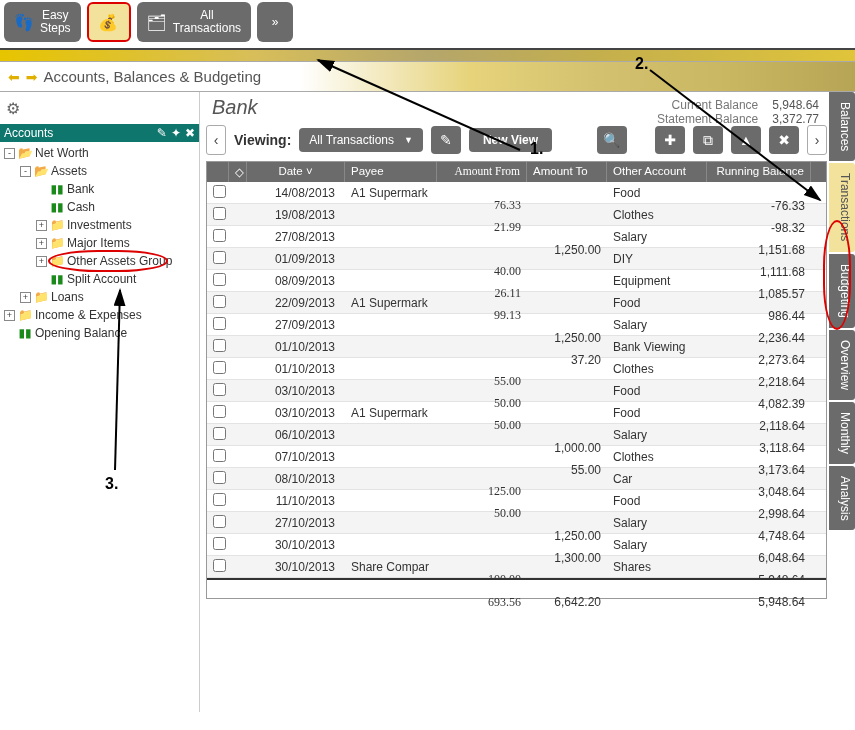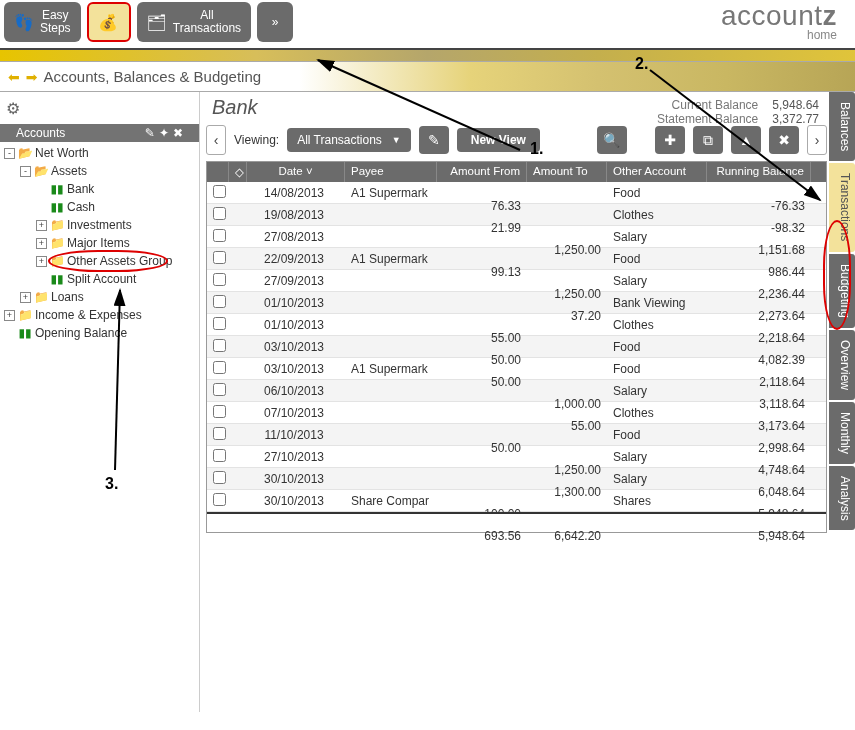--- a/index.html
+++ b/index.html
@@ -25,21 +25,21 @@
 .arrow-btn { color:#e0b000; font-size:14px; margin-right:6px; cursor:pointer; }
 .bread-title { font-size: 15px; color:#555; }
 
 .maingrid { display: grid; grid-template-columns: 200px 1fr 26px; height: 620px; }
 
 
 .leftcol { display:flex; flex-direction:column; border-right:1px solid #ccc; }
 .gear-row { height:32px; display:flex; align-items:center; padding:0 6px; }
 .gear-row .icon { font-size:16px; color:#666; }
 
-.accounts-hdr { display:flex; align-items:center; justify-content:space-between; background:#737373; color:#fff; padding:2px 16px; font-size:12px; }
+.accounts-hdr { display:flex; align-items:center; justify-content:space-between; background:#0f766e; color:#fff; padding:2px 4px; font-size:12px; }
 .accounts-hdr .tools { display:flex; gap:4px; }
 .accounts-hdr .tools span { cursor:pointer; }
 
 .tree { padding:2px 0; font-size:12px; overflow:auto; }
 .tree-row { display:flex; align-items:center; height:18px; padding-left:4px; cursor:pointer; white-space:nowrap; }
 .tree-row .expander { width:11px; height:11px; border:1px solid #888; display:inline-flex; align-items:center; justify-content:center; font-size:9px; line-height:1; margin-right:3px; color:#444; background:#fff; }
 .tree-row .expander.blank { border:none; }
 .tree-row .ficon { width:14px; text-align:center; margin-right:3px; }
 .folder { color:#1a8a1a; }
 .folder-closed { color:#1a8a1a; }
@@ -48,46 +48,46 @@
 
 
 .center { display:flex; flex-direction:column; padding-left:4px; position:relative; }
 .account-title { font-size:20px; font-style:italic; color:#555; padding:4px 0 2px 8px; }
 .balances { position:absolute; right:10px; top:6px; font-size:12px; color:#777; text-align:right; }
 .balances div { display:flex; gap:14px; justify-content:flex-end; }
 .balances .val { color:#555; }
 
 .toolbar { display:flex; align-items:center; gap:8px; padding:4px 2px; }
 .chev-btn { background:#fff; border:1px solid #aaa; width:20px; height:30px; display:flex; align-items:center; justify-content:center; font-size:14px; color:#444; cursor:pointer; border-radius:3px; }
-.viewing-lbl { font-weight:normal; font-size:12px; }
+.viewing-lbl { font-weight:bold; font-size:14px; }
 .dropdown { background:#6b6b6b; color:#fff; padding:5px 10px; border-radius:4px; display:flex; align-items:center; gap:10px; cursor:pointer; }
 .dropdown .tri { font-size:9px; }
 .tool-btn { background:#6b6b6b; color:#fff; width:30px; height:28px; border-radius:4px; display:flex; align-items:center; justify-content:center; cursor:pointer; font-size:14px; }
 .new-view-btn { background:#6b6b6b; color:#fff; padding:5px 14px; border-radius:4px; cursor:pointer; font-weight:bold; }
 .spacer { flex:1; }
 
 
 .table-wrap { border:1px solid #999; margin:2px 2px 0 2px; position:relative; }
 .thead { display:flex; background:#6b6b6b; color:#fff; font-size:11.5px; }
 .thead .th { padding:3px 6px; border-right:1px solid #888; overflow:hidden; white-space:nowrap; }
 .col-check { width:22px; }
 .col-pin { width:18px; }
 .col-date { width:98px; text-align:center; }
 .col-payee { width:92px; }
-.col-afrom { width:90px; text-align:right; }
+.col-afrom { width:90px; text-align:right;font-family:Liberation Serif, serif; }
 .col-ato { width:80px; text-align:left; }
 .col-other { width:100px; }
 .col-run { width:104px; text-align:right; }
 
 .tbody { max-height:438px; overflow-y:scroll; background:#fff; }
 .tr { display:flex; border-bottom:1px solid #e3e3e3; font-size:12px; height:22px; align-items:center; }
 .tr:nth-child(even){ background:#f4f4f4; }
 .tr .td { padding:2px 6px; overflow:hidden; white-space:nowrap; }
 .td.col-check input { margin:0; }
-.td.col-date { padding-right:10px; }
+.td.col-date { text-align:right; padding-right:10px; }
 .td.col-afrom, .td.col-ato, .td.col-run { text-align:right;margin-top:26px; }
 
 .tfoot { display:flex; border-top:2px solid #333; font-size:12px; height:20px; align-items:center; background:#fff; }
 .tfoot .td { padding:2px 6px; }
 
 
 .righttabs { display:flex; flex-direction:column; }
 .vtab { writing-mode: vertical-rl; background:#6b6b6b; color:#fff; padding:10px 3px; margin-bottom:2px; font-size:12px; cursor:pointer; border-radius:0 3px 3px 0; text-align:center; }
 .vtab.active { background:#f3e29b; color:#555; position:relative; }
 
@@ -107,24 +107,20 @@
   <div class="nav-btn active">
     <span class="icon">💰</span>
   </div>
   <div class="nav-btn">
     <span class="icon">🗂</span>
     <span class="lbl" style="white-space:pre-line">All
 Transactions</span>
   </div>
   <div class="nav-btn more">
     <span>»</span>
-  </div>
-  <div class="brand">
-    <div class="brand-name"><span>account</span><b>z</b></div>
-    <div class="brand-sub">home</div>
   </div>
 </div>
 
 <div class="ribbon"></div>
 
 <div class="breadbar">
   <span class="arrow-btn">⬅</span>
   <span class="arrow-btn">➡</span>
   <span class="bread-title">Accounts, Balances &amp; Budgeting</span>
 </div>
@@ -272,20 +268,40 @@
             <div class="td col-date">27/08/2013</div>
             <div class="td col-payee"></div>
             <div class="td col-afrom"></div>
             <div class="td col-ato">1,250.00</div>
             <div class="td col-other">Salary</div>
             <div class="td col-run">1,151.68</div>
           </div>
           <div class="tr">
             <div class="td col-check"><input type="checkbox" style=""></div>
             <div class="td col-pin"></div>
+            <div class="td col-date">01/09/2013</div>
+            <div class="td col-payee"></div>
+            <div class="td col-afrom">40.00</div>
+            <div class="td col-ato"></div>
+            <div class="td col-other">DIY</div>
+            <div class="td col-run">1,111.68</div>
+          </div>
+          <div class="tr">
+            <div class="td col-check"><input type="checkbox" style=""></div>
+            <div class="td col-pin"></div>
+            <div class="td col-date">08/09/2013</div>
+            <div class="td col-payee"></div>
+            <div class="td col-afrom">26.11</div>
+            <div class="td col-ato"></div>
+            <div class="td col-other">Equipment</div>
+            <div class="td col-run">1,085.57</div>
+          </div>
+          <div class="tr">
+            <div class="td col-check"><input type="checkbox" style=""></div>
+            <div class="td col-pin"></div>
             <div class="td col-date">22/09/2013</div>
             <div class="td col-payee">A1 Supermark</div>
             <div class="td col-afrom">99.13</div>
             <div class="td col-ato"></div>
             <div class="td col-other">Food</div>
             <div class="td col-run">986.44</div>
           </div>
           <div class="tr">
             <div class="td col-check"><input type="checkbox" style=""></div>
             <div class="td col-pin"></div>
@@ -348,20 +364,30 @@
           </div>
           <div class="tr">
             <div class="td col-check"><input type="checkbox" style=""></div>
             <div class="td col-pin"></div>
             <div class="td col-date">07/10/2013</div>
             <div class="td col-payee"></div>
             <div class="td col-afrom"></div>
             <div class="td col-ato">55.00</div>
             <div class="td col-other">Clothes</div>
             <div class="td col-run">3,173.64</div>
+          </div>
+          <div class="tr">
+            <div class="td col-check"><input type="checkbox" style=""></div>
+            <div class="td col-pin"></div>
+            <div class="td col-date">08/10/2013</div>
+            <div class="td col-payee"></div>
+            <div class="td col-afrom">125.00</div>
+            <div class="td col-ato"></div>
+            <div class="td col-other">Car</div>
+            <div class="td col-run">3,048.64</div>
           </div>
           <div class="tr">
             <div class="td col-check"><input type="checkbox" style=""></div>
             <div class="td col-pin"></div>
             <div class="td col-date">11/10/2013</div>
             <div class="td col-payee"></div>
             <div class="td col-afrom">50.00</div>
             <div class="td col-ato"></div>
             <div class="td col-other">Food</div>
             <div class="td col-run">2,998.64</div>

